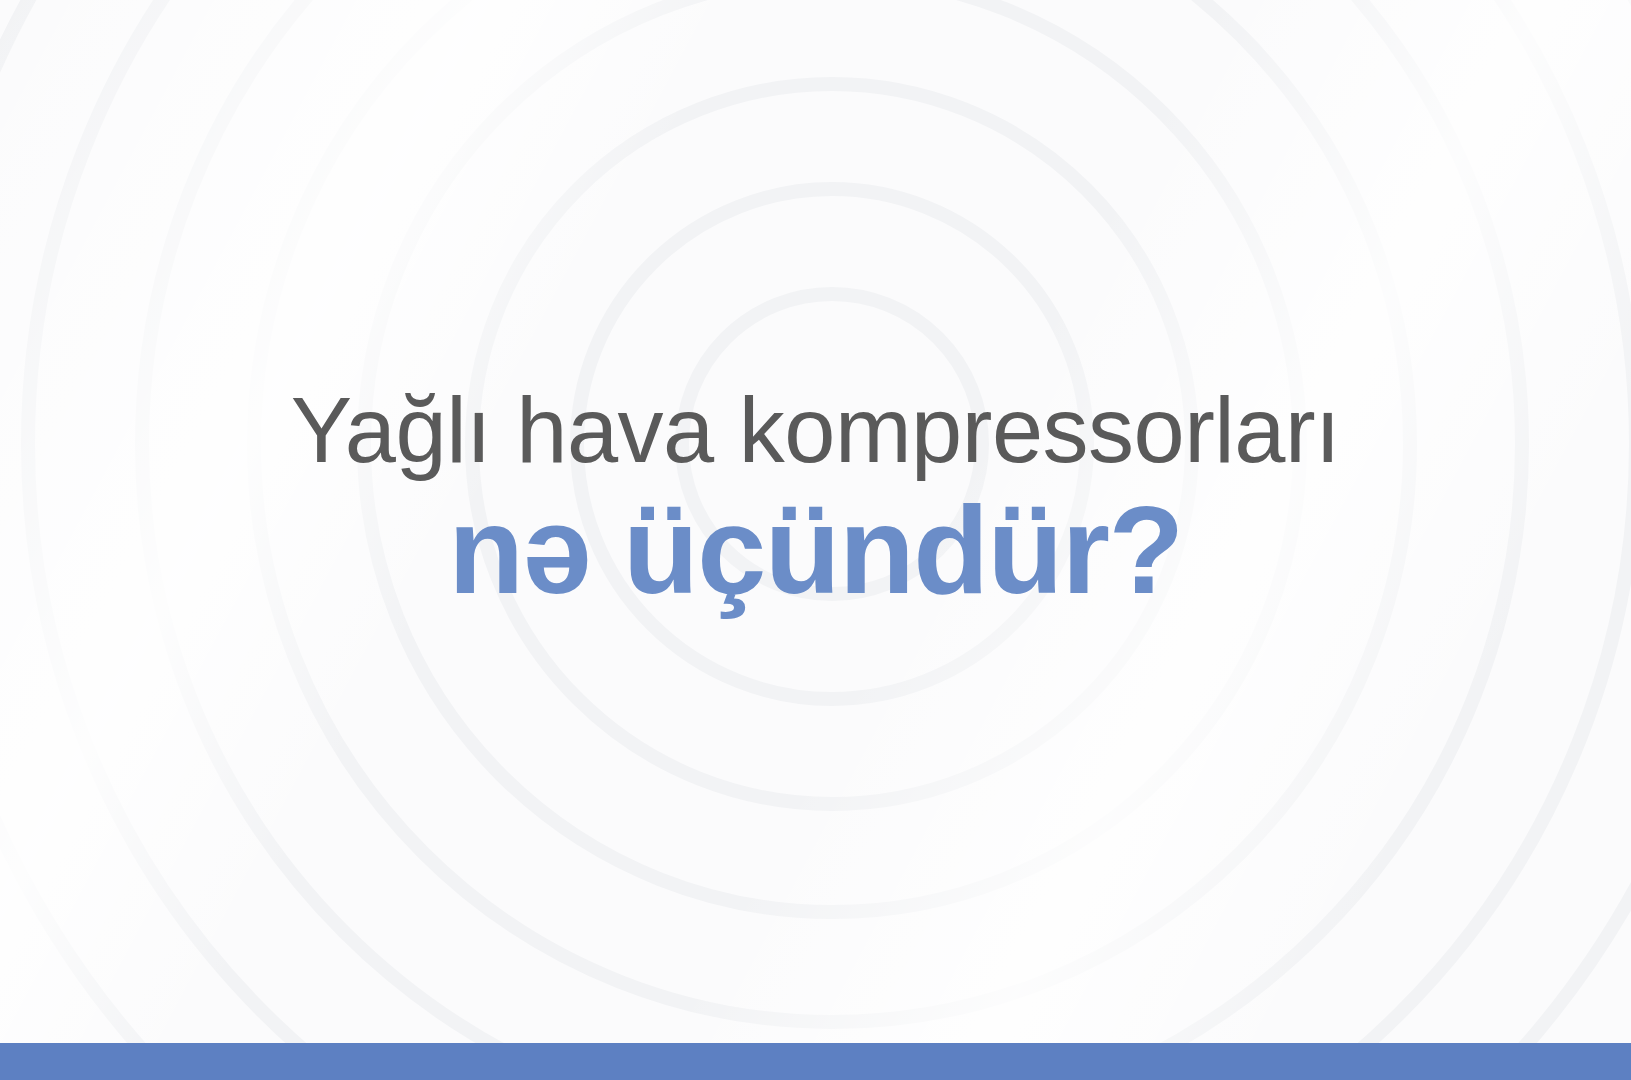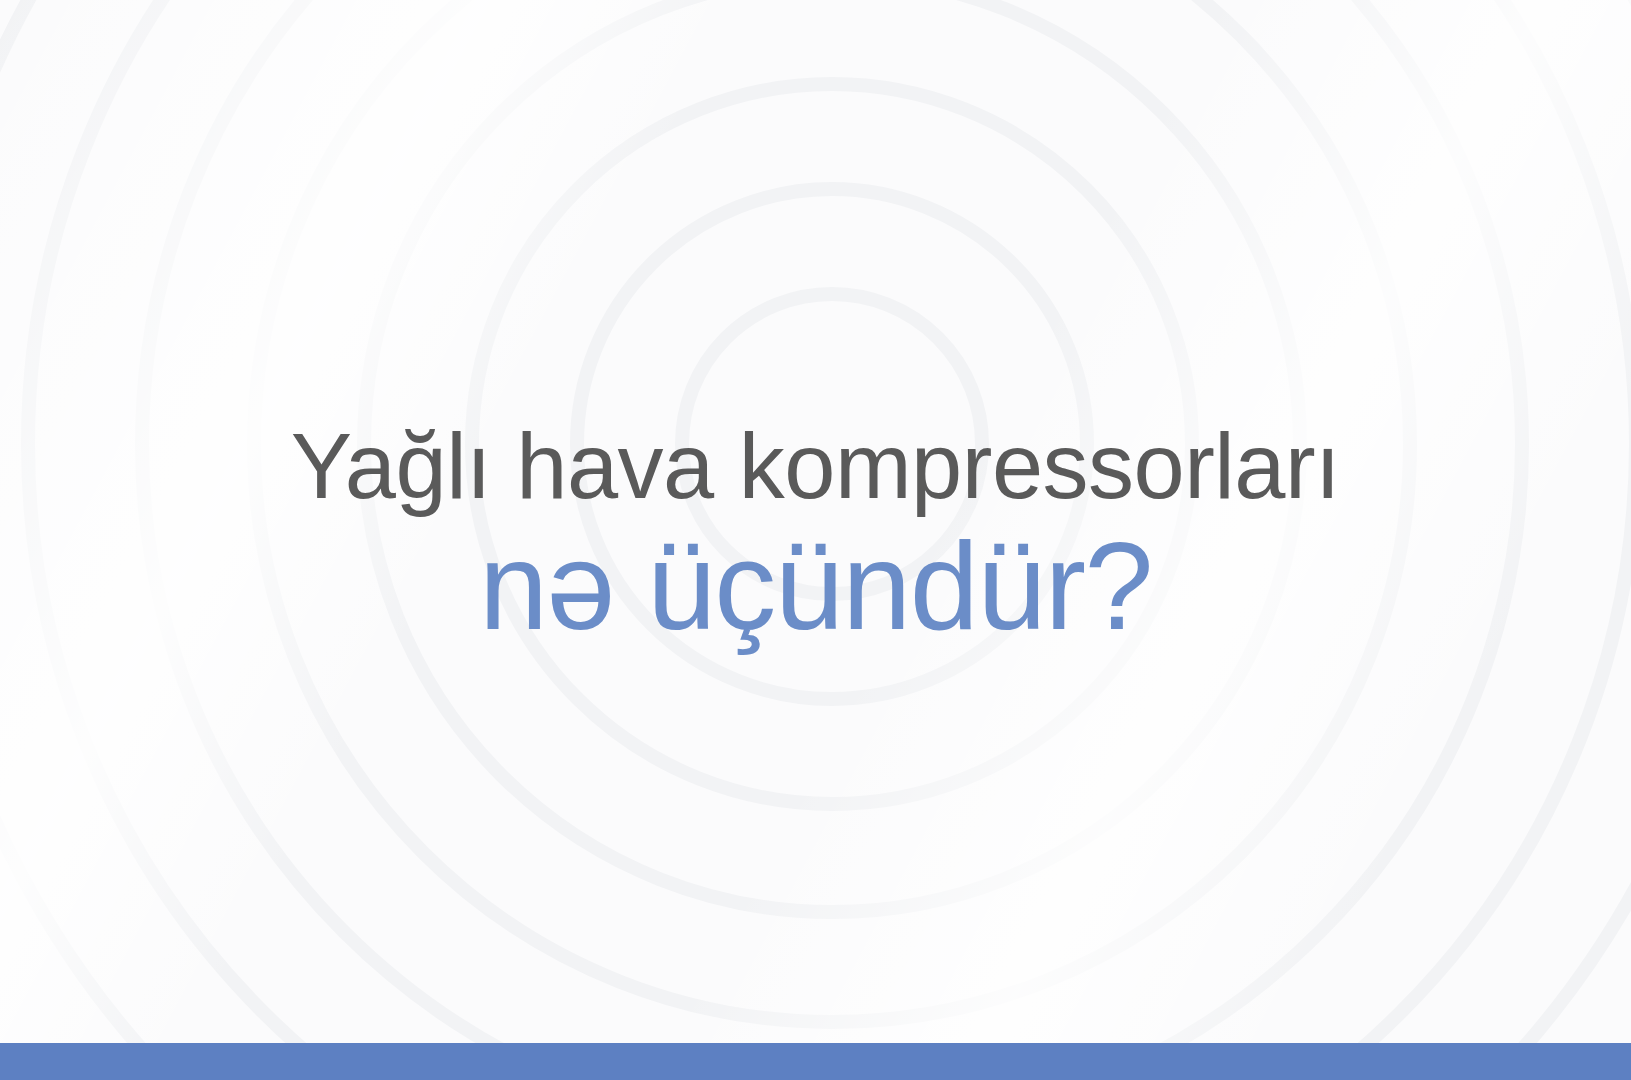--- a/index.html
+++ b/index.html
@@ -48,39 +48,38 @@
   }
 
   
   #headline {
     position: absolute;
     left: 0;
     right: 0;
     top: 384px;
     text-align: center;
     user-select: none;
-    margin-top: 36px;
   }
 
   .line1 {
     display: block;
     font-size: 92px;
     line-height: 1.0;
     font-weight: 400;
     letter-spacing: -0.5px;
     color: #5a5a5a;
     white-space: nowrap;
   }
 
   .line2 {
     display: block;
     margin-top: 12px;
     font-size: 124px;
     line-height: 1.0;
-    font-weight: 400;
+    font-weight: 700;
     letter-spacing: -1.5px;
     color: #6b8dc8;
     white-space: nowrap;
   }
 
   
   #bottom-bar {
     position: absolute;
     left: 0;
     bottom: 0;

